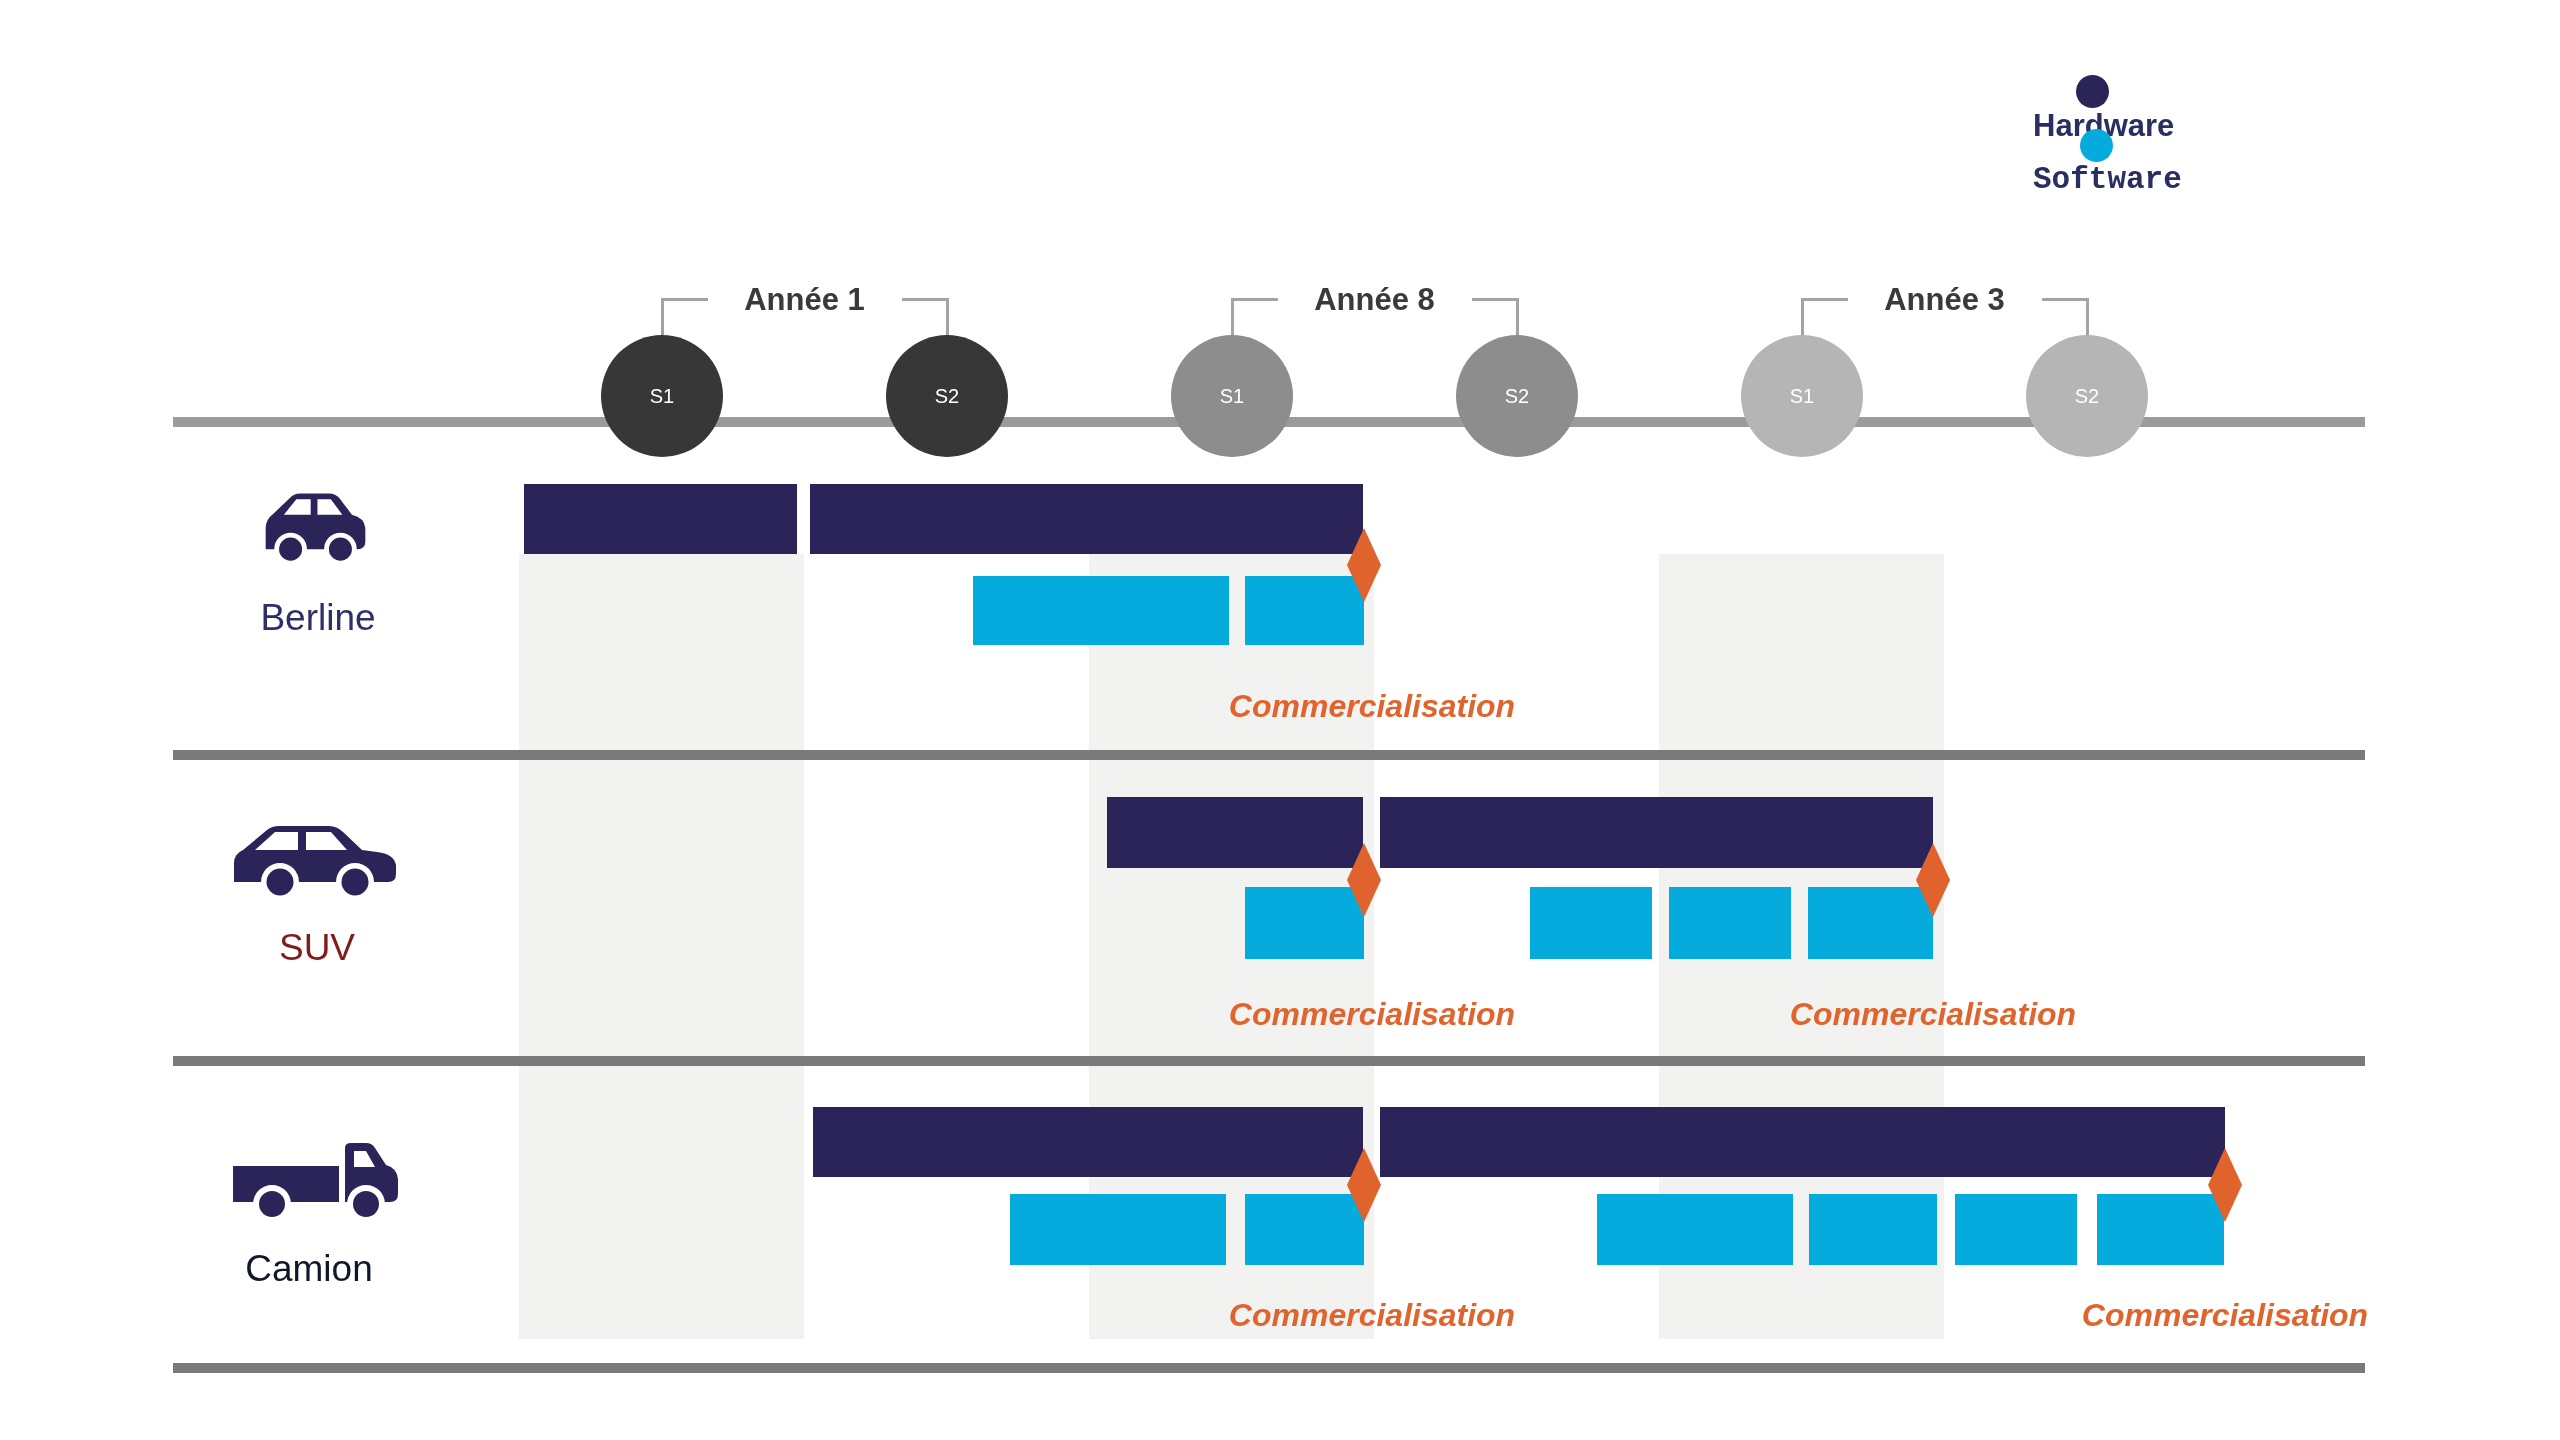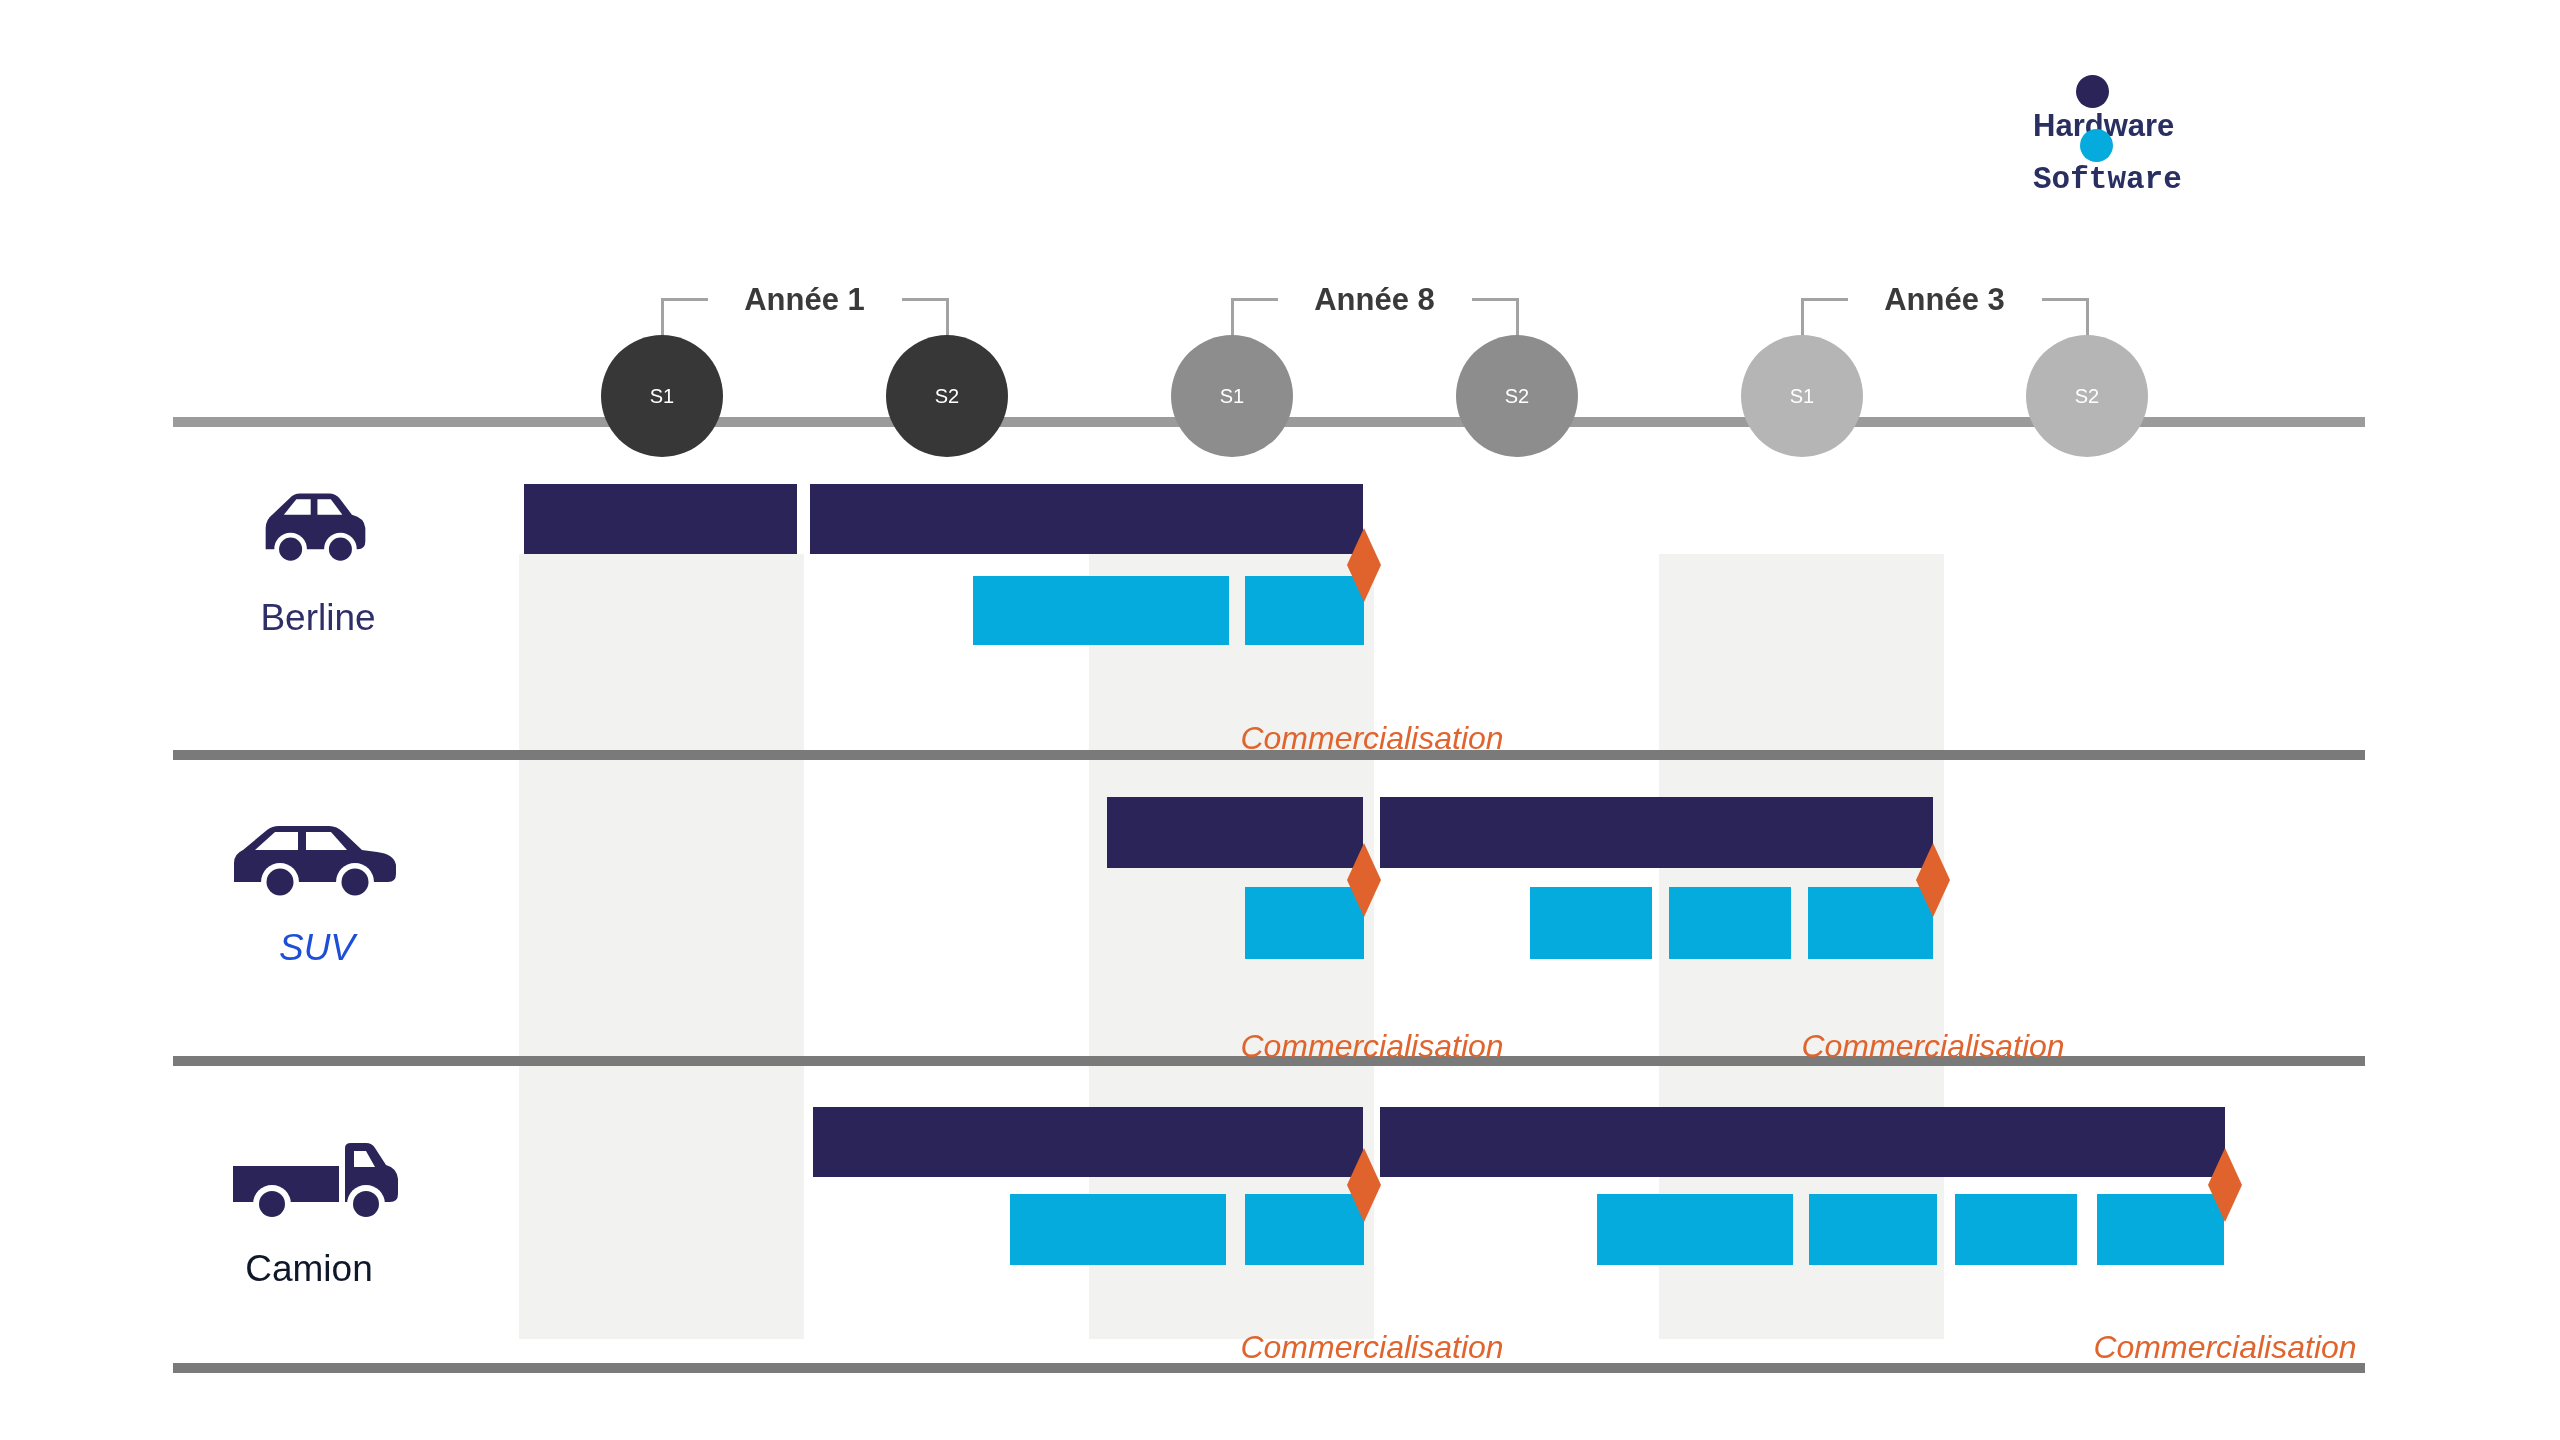--- a/index.html
+++ b/index.html
@@ -8,21 +8,21 @@
     font-family:"Liberation Sans","DejaVu Sans",sans-serif;
   }
   .abs{position:absolute;}
   .txt{position:absolute;transform:translate(-50%,-50%);white-space:nowrap;line-height:1;}
   .sem-circle{
     position:absolute;border-radius:50%;display:flex;align-items:center;justify-content:center;
     color:#ffffff;font-weight:normal;font-size:20px;
   }
   .year-label{font-weight:bold;font-size:31px;}
   .vehicle-label{font-size:37px;}
-  .milestone-label{font-weight:normal;font-style:italic;font-size:32px;margin-top:32px;}
+  .milestone-label{font-weight:bold;font-style:italic;font-size:32px;}
   .legend-item{position:absolute;display:flex;align-items:center;flex-direction:column;}
   .legend-dot{width:33px;height:33px;border-radius:50%;flex:0 0 auto;}
   .legend-label{margin-left:22px;font-weight:bold;font-size:31px;}
   .icon-wrap{position:absolute;}
   .icon-wrap svg{display:block;width:100%;height:100%;}
 </style>
 </head>
 <body>
 
 <div id="canvas" style="width: 2560px; height: 1440px; background: rgb(255, 255, 255);">
@@ -104,21 +104,21 @@
       <svg viewBox="0 0 176 92" fill="currentColor">
         <path d="M6 64 L6 45 Q6 36 15 32 L39 12 Q44 8 51 8 L101 8 Q109 8 115 14 L134 32 L149 34 Q166 36 168 47 L168 56 Q168 64 160 64 Z"></path>
         <polygon fill="#ffffff" points="47,14 70,14 70,32 27,32"></polygon>
         <polygon fill="#ffffff" points="78,14 103,14 119,32 78,32"></polygon>
         <circle fill="#ffffff" cx="52" cy="64" r="19"></circle>
         <circle fill="#ffffff" cx="127" cy="64" r="19"></circle>
         <circle cx="52" cy="64" r="13.5"></circle>
         <circle cx="127" cy="64" r="13.5"></circle>
       </svg>
     </div>
-    <div class="txt vehicle-label" style="left: 317px; top: 947px; color: #1d4ed8; z-index: 3; font-style: italic;">SUV</div>
+    <div class="txt vehicle-label" style="left: 317px; top: 947px; color: #7f1d1d; z-index: 3;">SUV</div>
     <div class="abs" style="left: 813px; top: 1107px; width: 550px; height: 70px; background: rgb(42, 36, 88); z-index: 3;"></div>
     <div class="abs" style="left: 1380px; top: 1107px; width: 845px; height: 70px; background: rgb(42, 36, 88); z-index: 3;"></div>
     <div class="abs" style="left: 1010px; top: 1194px; width: 216px; height: 71px; background: rgb(6, 171, 221); z-index: 3;"></div>
     <div class="abs" style="left: 1245px; top: 1194px; width: 119px; height: 71px; background: rgb(6, 171, 221); z-index: 3;"></div>
     <div class="abs" style="left: 1597px; top: 1194px; width: 196px; height: 71px; background: rgb(6, 171, 221); z-index: 3;"></div>
     <div class="abs" style="left: 1809px; top: 1194px; width: 128px; height: 71px; background: rgb(6, 171, 221); z-index: 3;"></div>
     <div class="abs" style="left: 1955px; top: 1194px; width: 122px; height: 71px; background: rgb(6, 171, 221); z-index: 3;"></div>
     <div class="abs" style="left: 2097px; top: 1194px; width: 127px; height: 71px; background: rgb(6, 171, 221); z-index: 3;"></div>
     <div class="abs" style="left: 1347px; top: 1148px; width: 34px; height: 74px; z-index: 5;"><svg viewBox="0 0 34 74" width="100%" height="100%">
         <polygon points="17,0 34,37 17,74 0,37" fill="#e0632d"></polygon>

